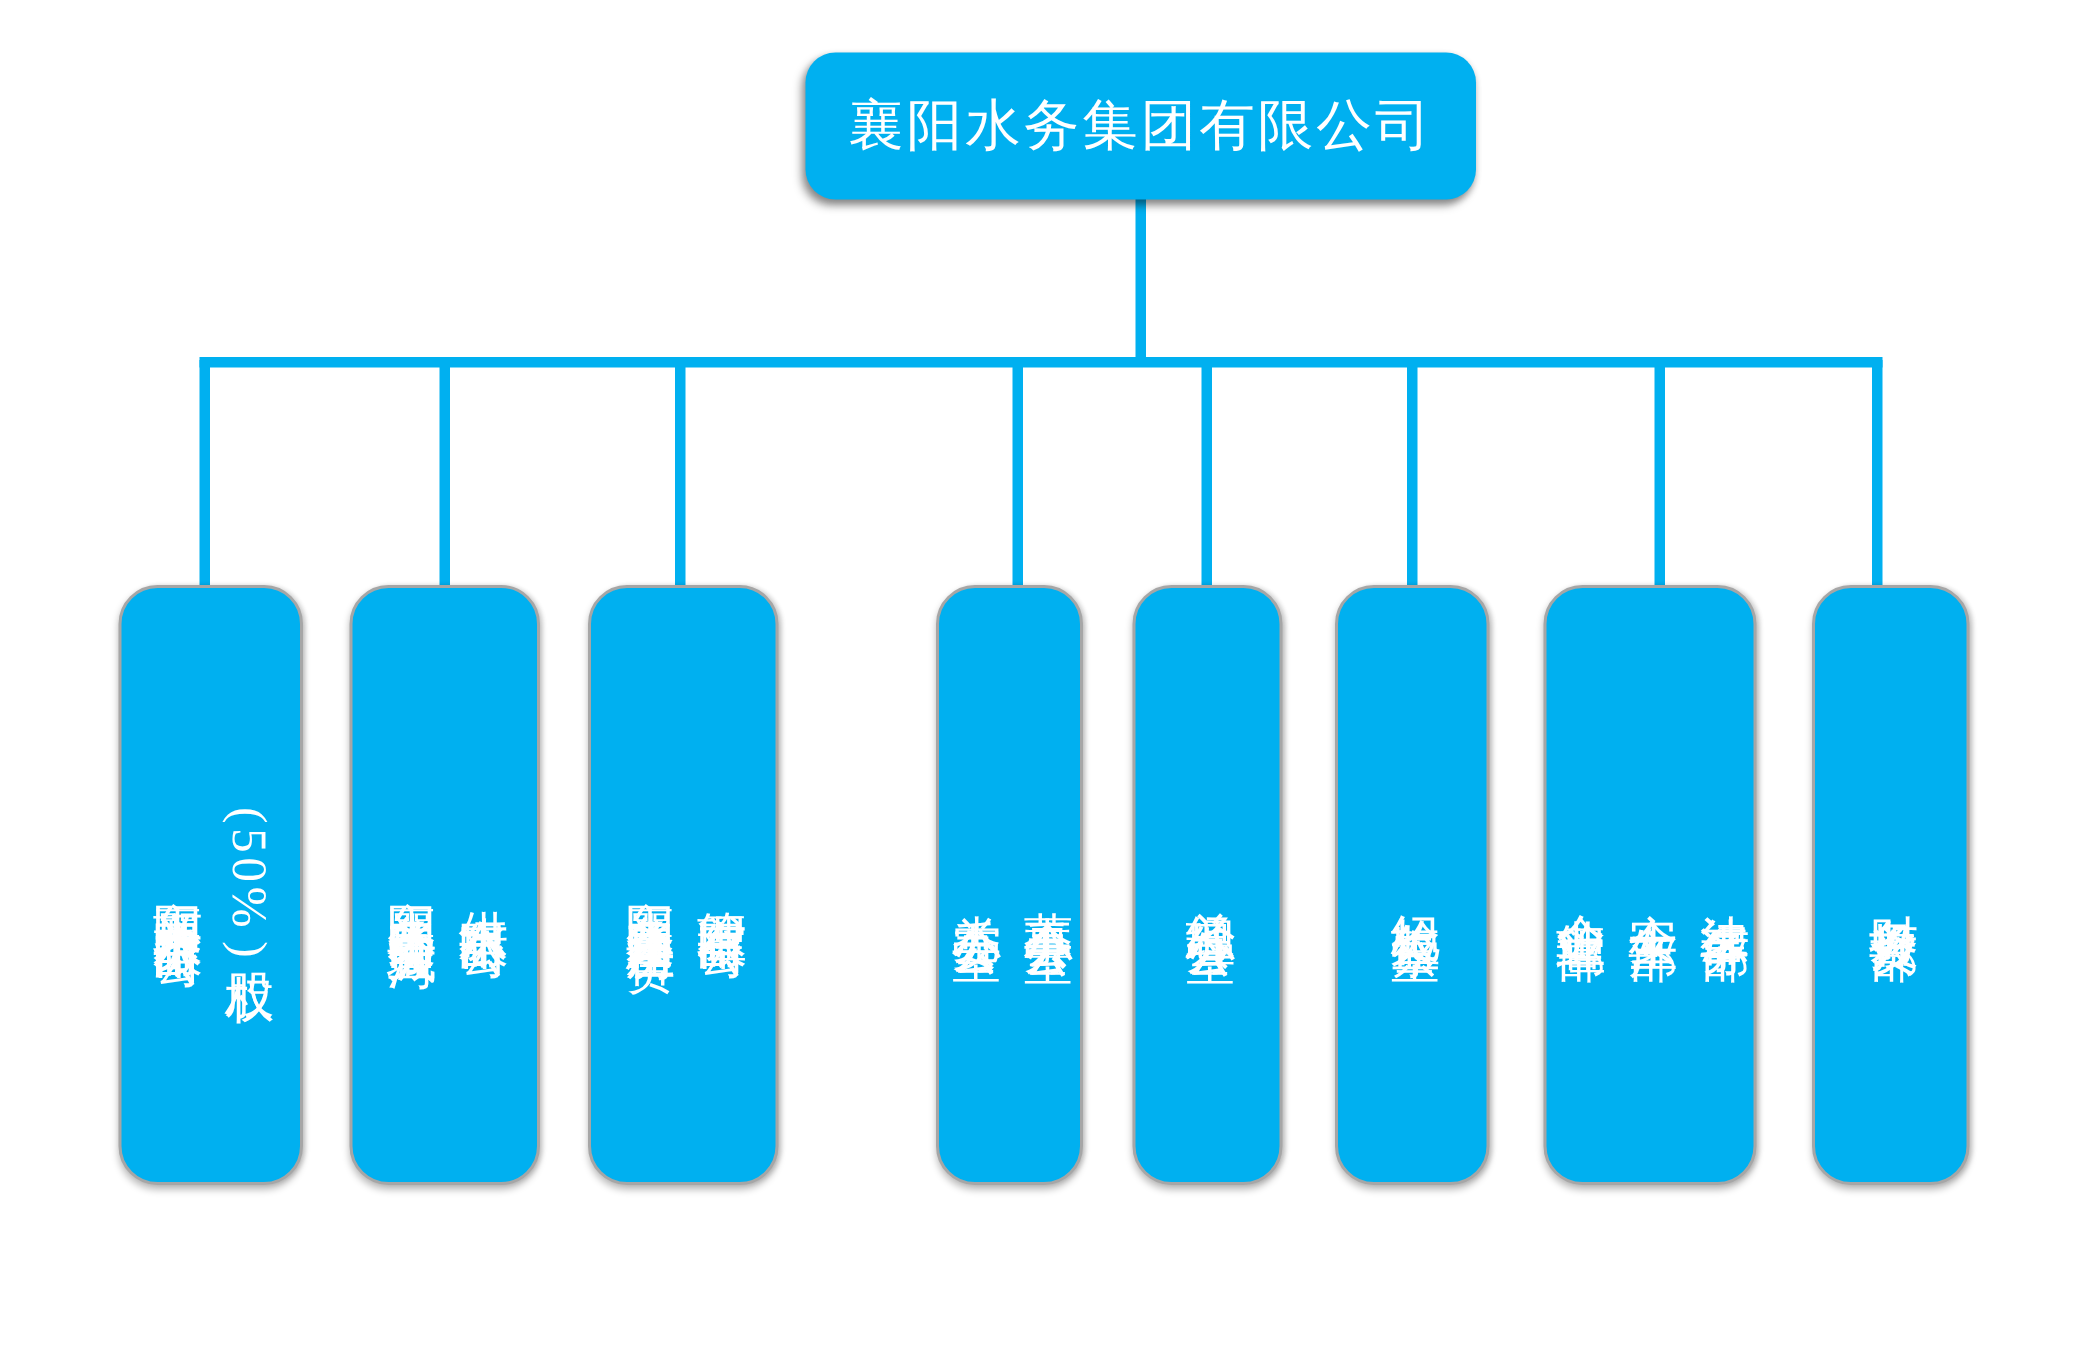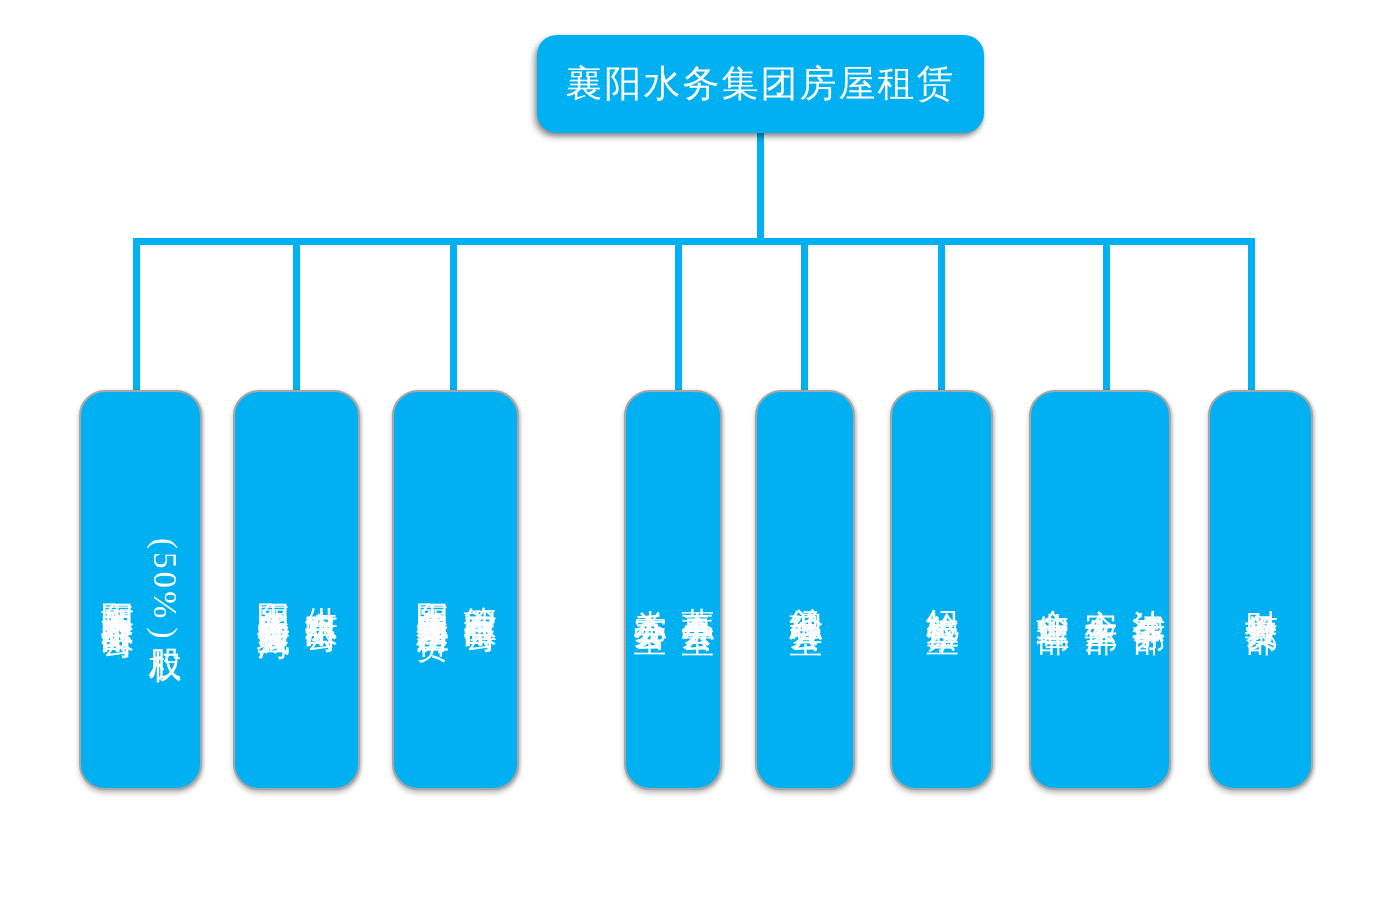--- a/index.html
+++ b/index.html
@@ -93,21 +93,21 @@
   <div class="conn drop d1"></div>
   <div class="conn drop d2"></div>
   <div class="conn drop d3"></div>
   <div class="conn drop d4"></div>
   <div class="conn drop d5"></div>
   <div class="conn drop d6"></div>
   <div class="conn drop d7"></div>
   <div class="conn drop d8"></div>
 
   <div class="node root">
-    <span>襄阳水务集团房屋租赁</span>
+    <span>襄阳水务集团有限公司</span>
   </div>
 
   <div class="node child n1">
     <div class="vtext">襄阳中环水务有限公司
 (50%股权)</div>
   </div>
   <div class="node child n2">
     <div class="vtext">襄阳水务集团宜城天河
 供水有限公司</div>
   </div>

